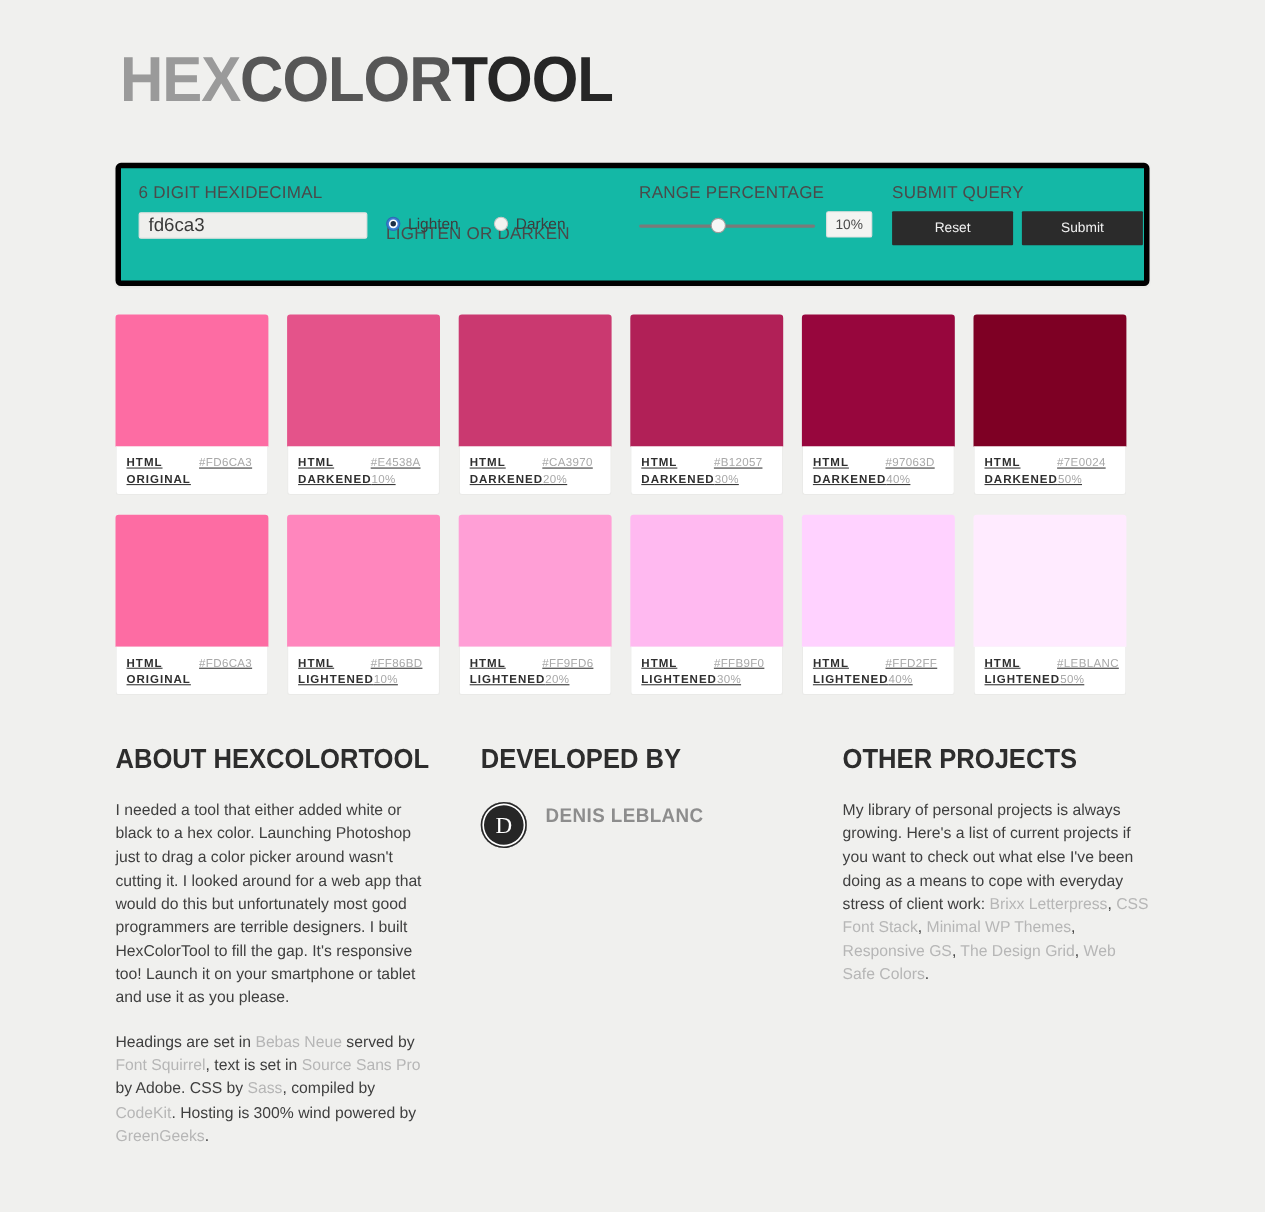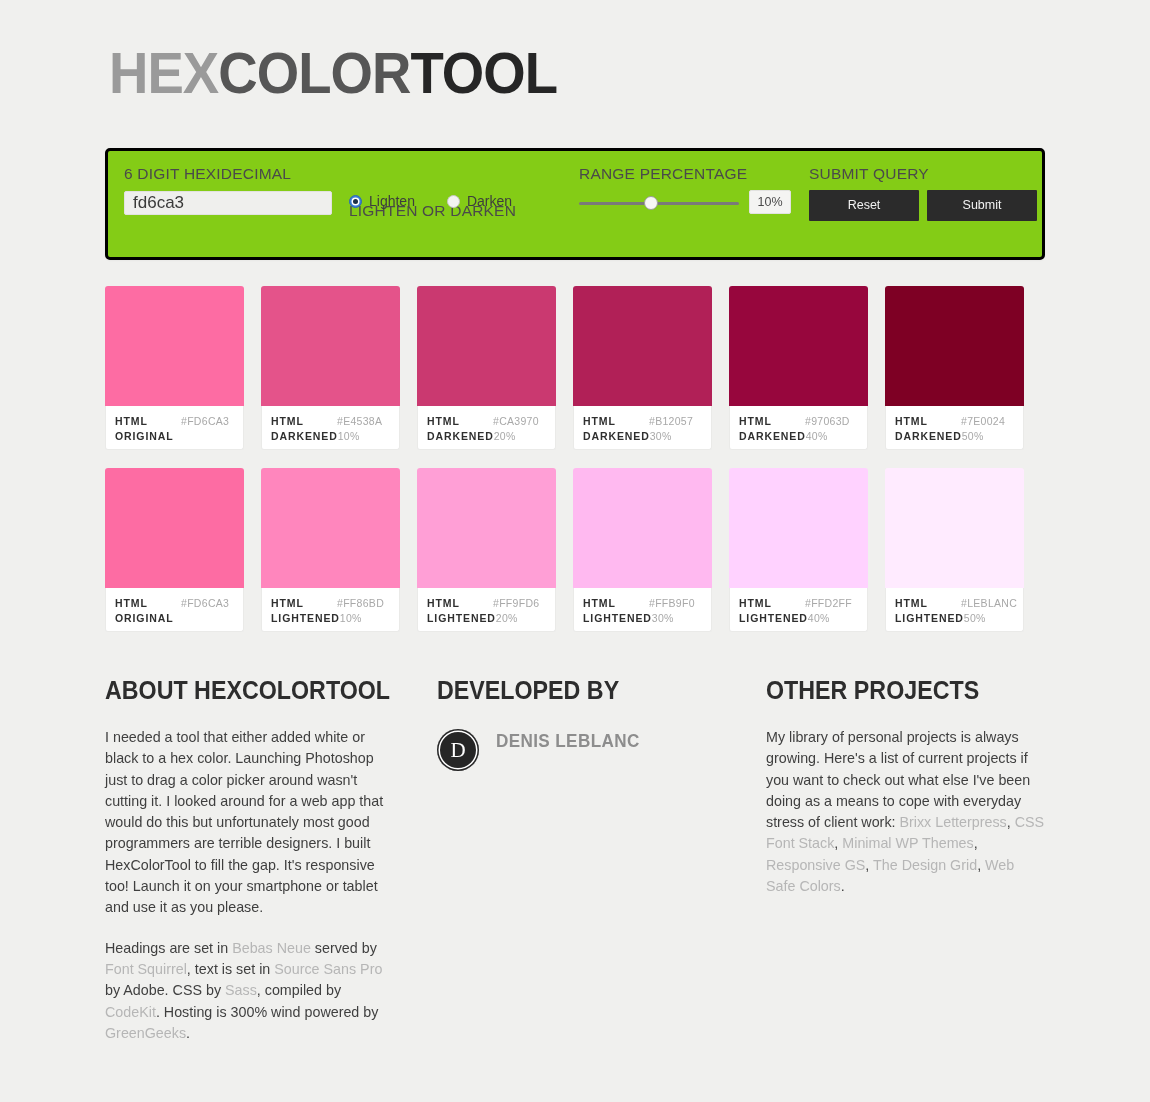--- a/index.html
+++ b/index.html
@@ -33,22 +33,22 @@
     transform-origin: left center;
     white-space: nowrap;
   }
   .logo span { display: inline; }
   .logo .p1 { color: #9a9a9a; }
   .logo .p2 { color: #565656; }
   .logo .p3 { color: #262626; }
 
   
   .panel {
-    background: #84cc16;
-    border: 3px solid #000000;
+    background: #14b8a6;
+    border: 5px solid #000000;
     border-radius: 5px;
     box-shadow: 0 1px 2px rgba(0,0,0,0.035);
     height: 112px;
     padding: 0;
     position: relative;
     box-sizing: border-box;
   }
   .field-label {
     position: absolute;
     font-size: 15.5px;
@@ -198,20 +198,21 @@
     border-radius: 0 0 3px 3px;
     padding: 8px 9px 9px 9px;
     box-sizing: border-box;
     height: 44px;
   }
   .meta-row {
     display: flex;
     align-items: flex-end;
     line-height: 15px;
     white-space: nowrap;
+    text-decoration: underline;
   }
   .meta-key {
     font-size: 10.5px;
     font-weight: bold;
     color: #2f2f2f;
     letter-spacing: 0.9px;
     min-width: 66px;
   }
   .meta-val {
     font-size: 10.5px;

